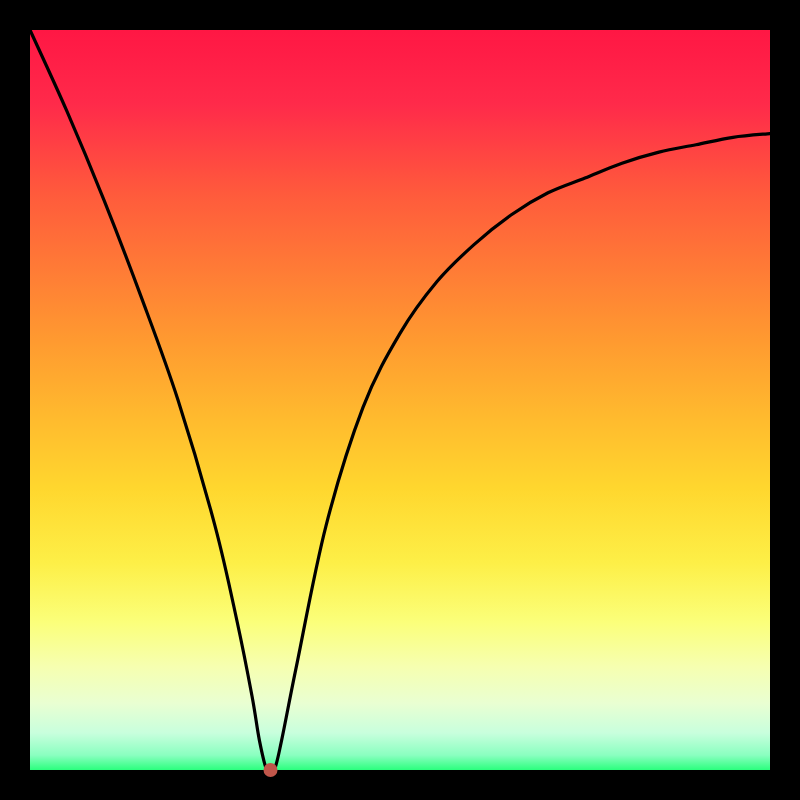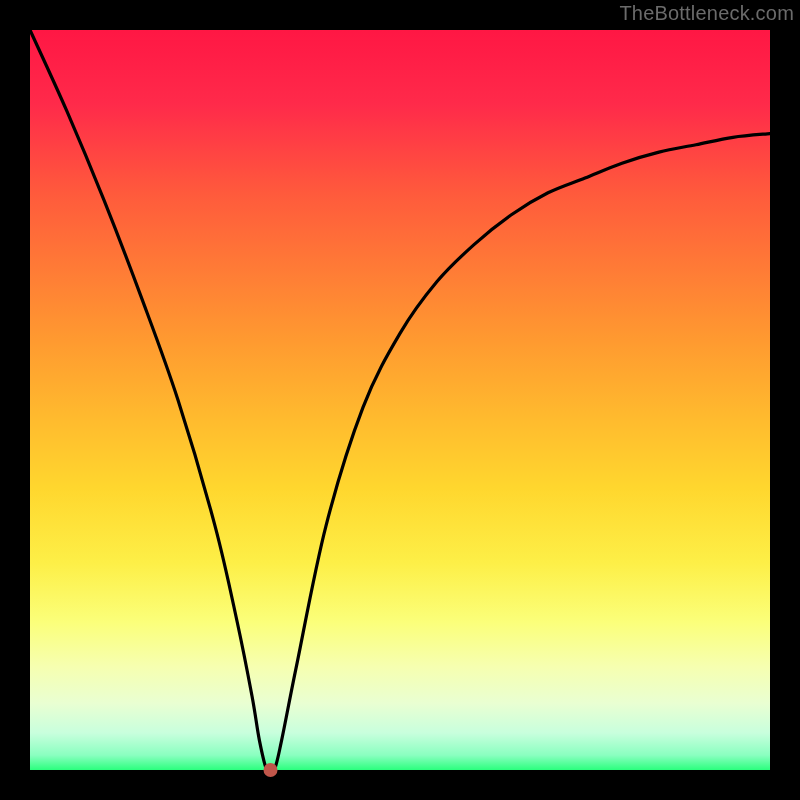--- a/index.html
+++ b/index.html
@@ -57,21 +57,20 @@
     overflow: visible;
   }
   .min-dot {
     fill: #c0564a;
   }
 </style>
 </head>
 <body>
 
 <div class="frame">
-  <div class="watermark">TheBottleneck.com</div>
 
   <div class="plot">
     <svg class="curve" viewBox="0 0 740 740" preserveAspectRatio="none">
       <path id="curve-path" fill="none" stroke="#000" stroke-width="3.2" stroke-linecap="round" stroke-linejoin="round" d="M 0,0 C 6.166666666666667,13.566666666666663 24.666666666666664,53.03333333333332 37,81.39999999999998 C 49.333333333333336,109.76666666666664 61.666666666666664,139.3666666666666 74,170.19999999999993 C 86.33333333333333,201.03333333333327 98.66666666666667,233.09999999999997 111,266.4 C 123.33333333333333,299.7 135.66666666666666,331.76666666666665 148,370 C 160.33333333333334,408.23333333333335 175.13333333333333,458.79999999999995 185,495.79999999999995 C 194.86666666666667,532.8 201.03333333333336,563.6333333333333 207.20000000000002,592 C 213.36666666666667,620.3666666666667 218.3,646.2666666666667 222,666 C 225.7,685.7333333333333 226.93333333333334,698.0666666666666 229.4,710.4 C 231.86666666666667,722.7333333333333 234.33333333333334,735.0666666666666 236.8,740 C 239.26666666666668,744.9333333333334 241.73333333333335,744.9333333333334 244.20000000000002,740 C 246.66666666666669,735.0666666666666 247.90000000000003,727.6666666666666 251.60000000000002,710.4 C 255.3,693.1333333333333 259,672.1666666666666 266.4,636.4 C 273.79999999999995,600.6333333333333 284.9,538.9666666666666 296,495.79999999999995 C 307.1,452.6333333333333 320.6666666666667,409.4666666666667 333,377.40000000000003 C 345.3333333333333,345.33333333333337 357.66666666666663,324.36666666666673 370,303.40000000000003 C 382.33333333333337,282.43333333333334 394.66666666666674,266.4 407.00000000000006,251.59999999999997 C 419.33333333333337,236.79999999999995 431.6666666666667,225.70000000000002 444,214.60000000000002 C 456.3333333333333,203.50000000000003 468.6666666666667,193.63333333333335 481,185 C 493.3333333333333,176.36666666666665 505.6666666666667,168.9666666666666 518,162.79999999999995 C 530.3333333333334,156.6333333333333 542.6666666666666,152.9333333333333 555,148 C 567.3333333333334,143.0666666666667 579.6666666666666,137.5166666666667 592,133.20000000000005 C 604.3333333333334,128.88333333333338 616.6666666666666,125.18333333333335 629,122.10000000000002 C 641.3333333333334,119.0166666666667 653.6666666666666,117.1666666666667 666,114.70000000000005 C 678.3333333333334,112.23333333333339 690.6666666666666,109.15000000000008 703,107.30000000000007 C 715.3333333333334,105.45000000000006 733.8333333333334,104.2166666666667 740,103.60000000000002"></path>
       <circle id="min-dot" class="min-dot" r="7" cx="240.5" cy="740"></circle>
     </svg>
   </div>
 </div>
 
 </body></html>

